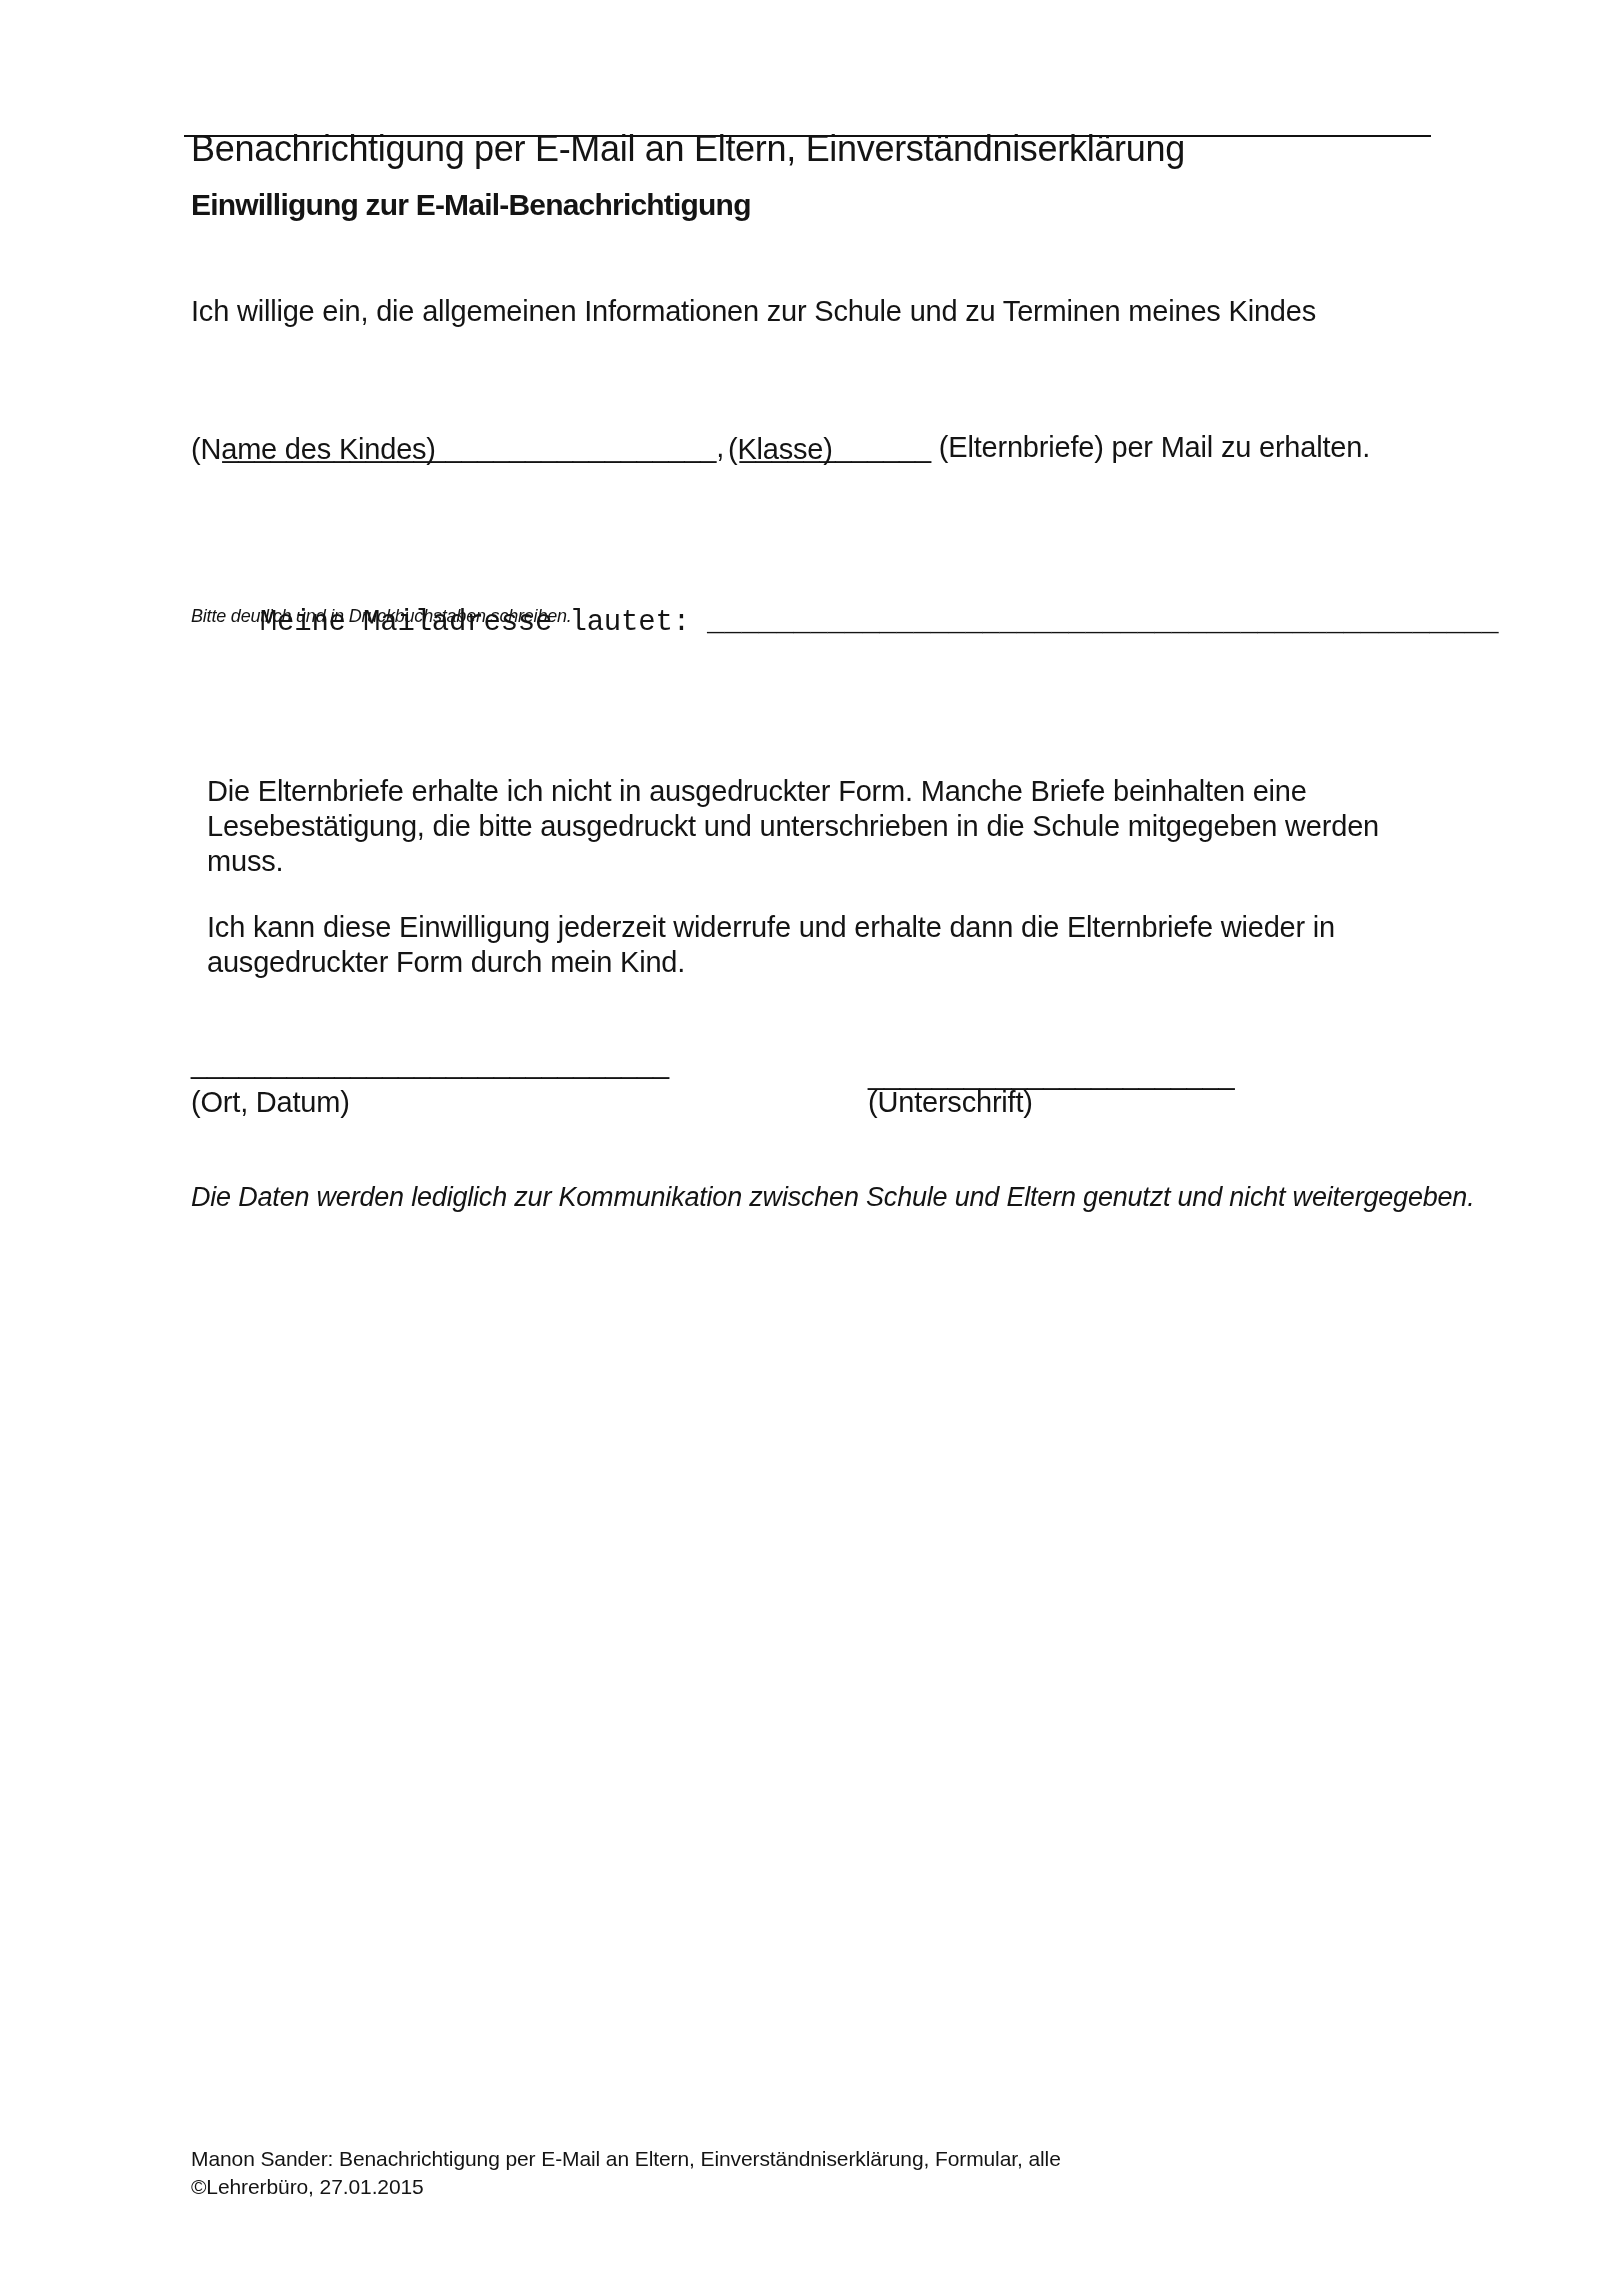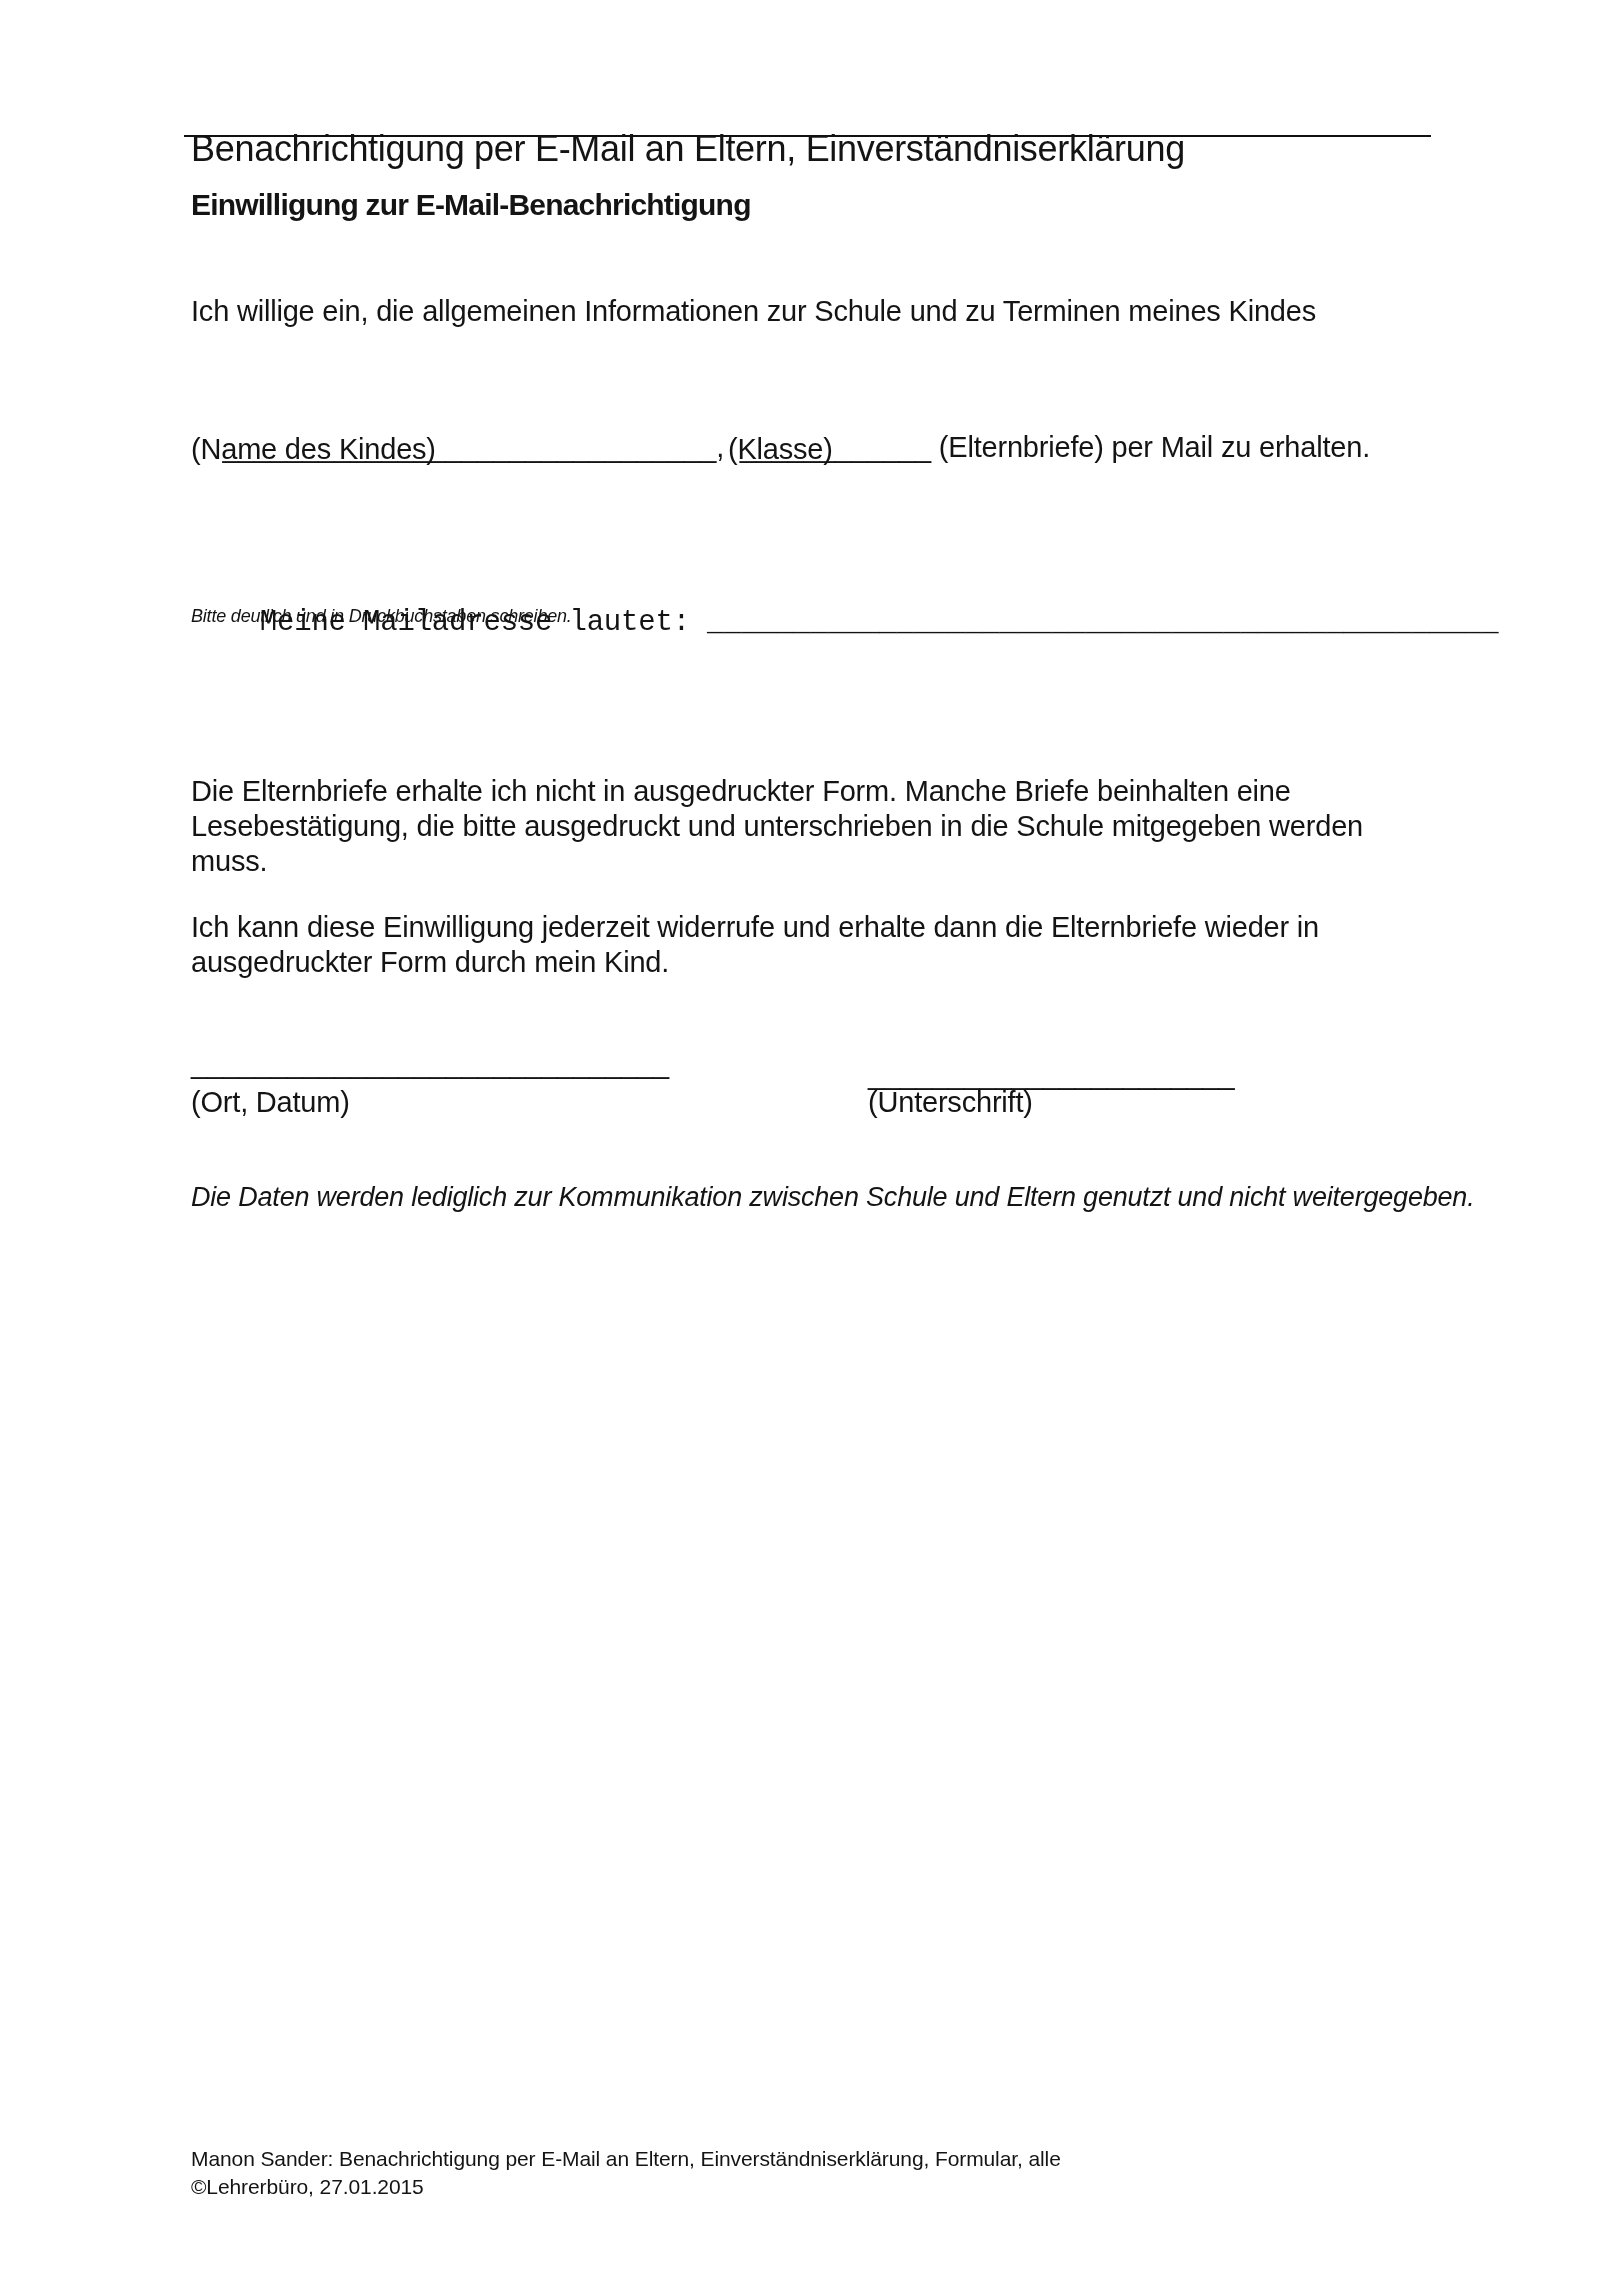--- a/index.html
+++ b/index.html
@@ -39,21 +39,21 @@
     letter-spacing: -0.8px;
     white-space: pre;
   }
 
   .body-text {
     font-size: 29px;
     line-height: 35px;
     letter-spacing: -0.2px;
   }
   .pre { white-space: pre; }
-  .pre-line { white-space: pre-line; }
+  .pre-line { white-space: pre-line; margin-left: 16px; }
 
   .intro { top: 294px; left: 191px; }
 
   .consent-line { top: 395px; left: 191px; }
   .name-label   { top: 432px; left: 191px; }
   .klasse-label { top: 432px; left: 728px; }
 
   .mail-row  { top: 570px; left: 191px; font-family: Liberation Mono, monospace; }
   .mail-hint {
     top: 606px; left: 191px;

